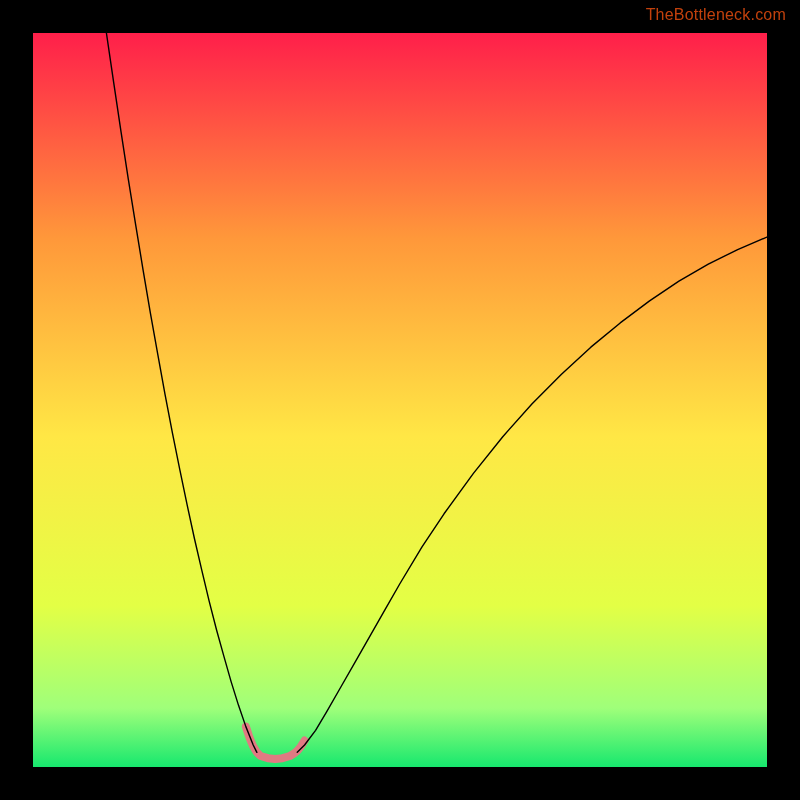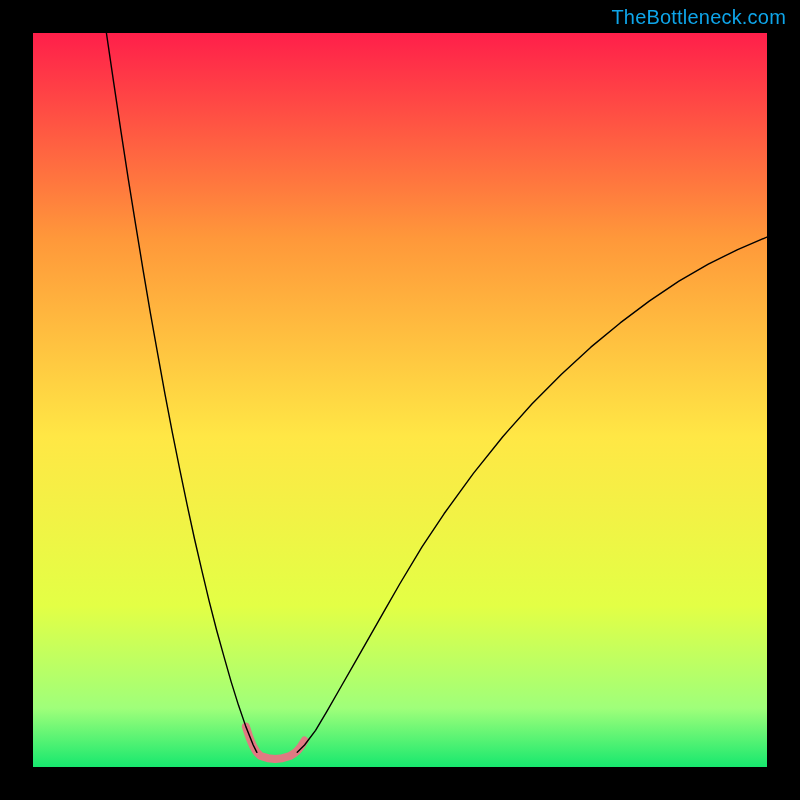--- a/index.html
+++ b/index.html
@@ -8,22 +8,22 @@
     width: 800px;
     height: 800px;
     background: #000;
     position: relative;
     font-family: Arial, Helvetica, sans-serif;
   }
   .watermark {
     position: absolute;
     top: 6px;
     right: 14px;
-    color: #0ea5e9;
-    font-size: 20px;
+    color: #c2410c;
+    font-size: 16px;
     font-weight: 500;
     z-index: 10;
     letter-spacing: 0.2px;
   }
   .plot-frame {
     position: absolute;
     left: 33px;
     top: 33px;
     width: 734px;
     height: 734px;

